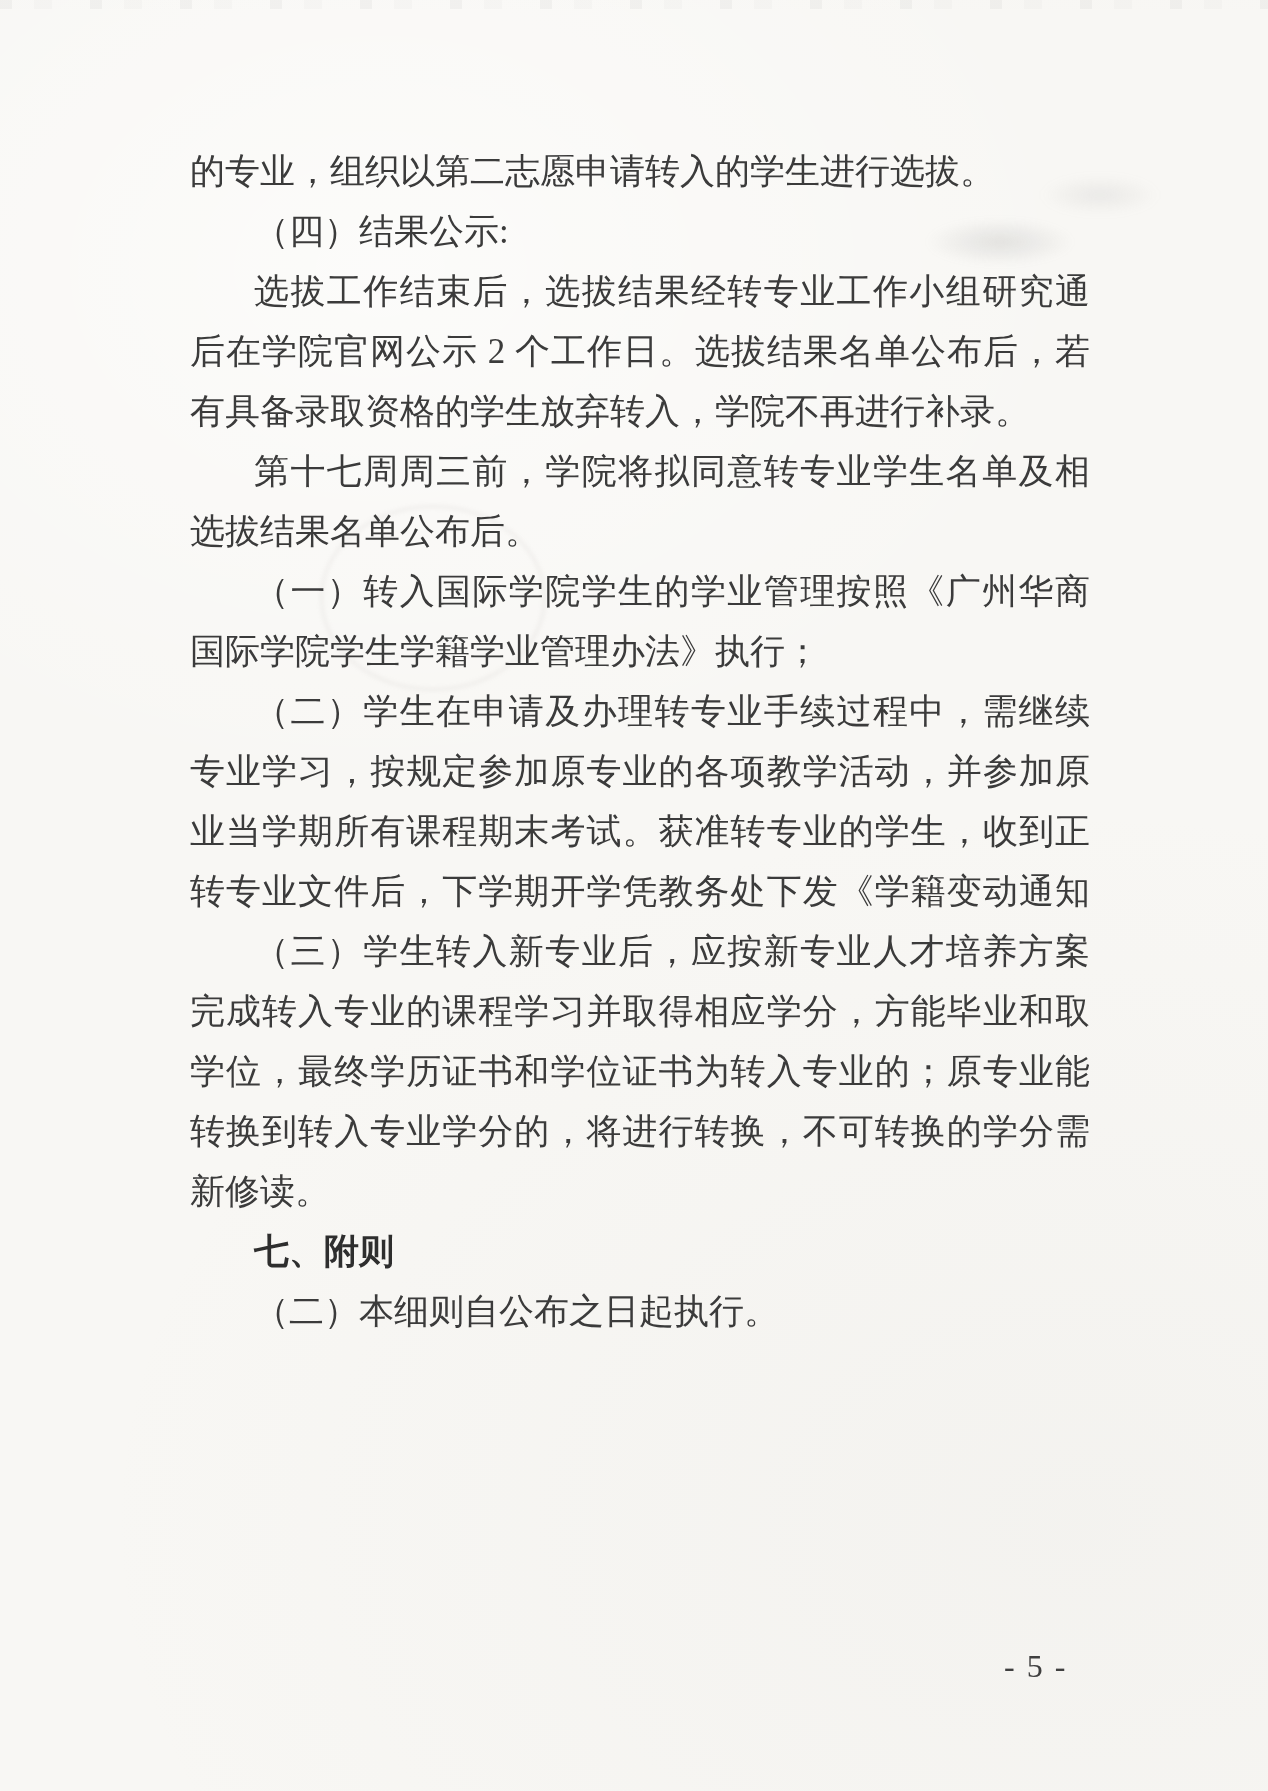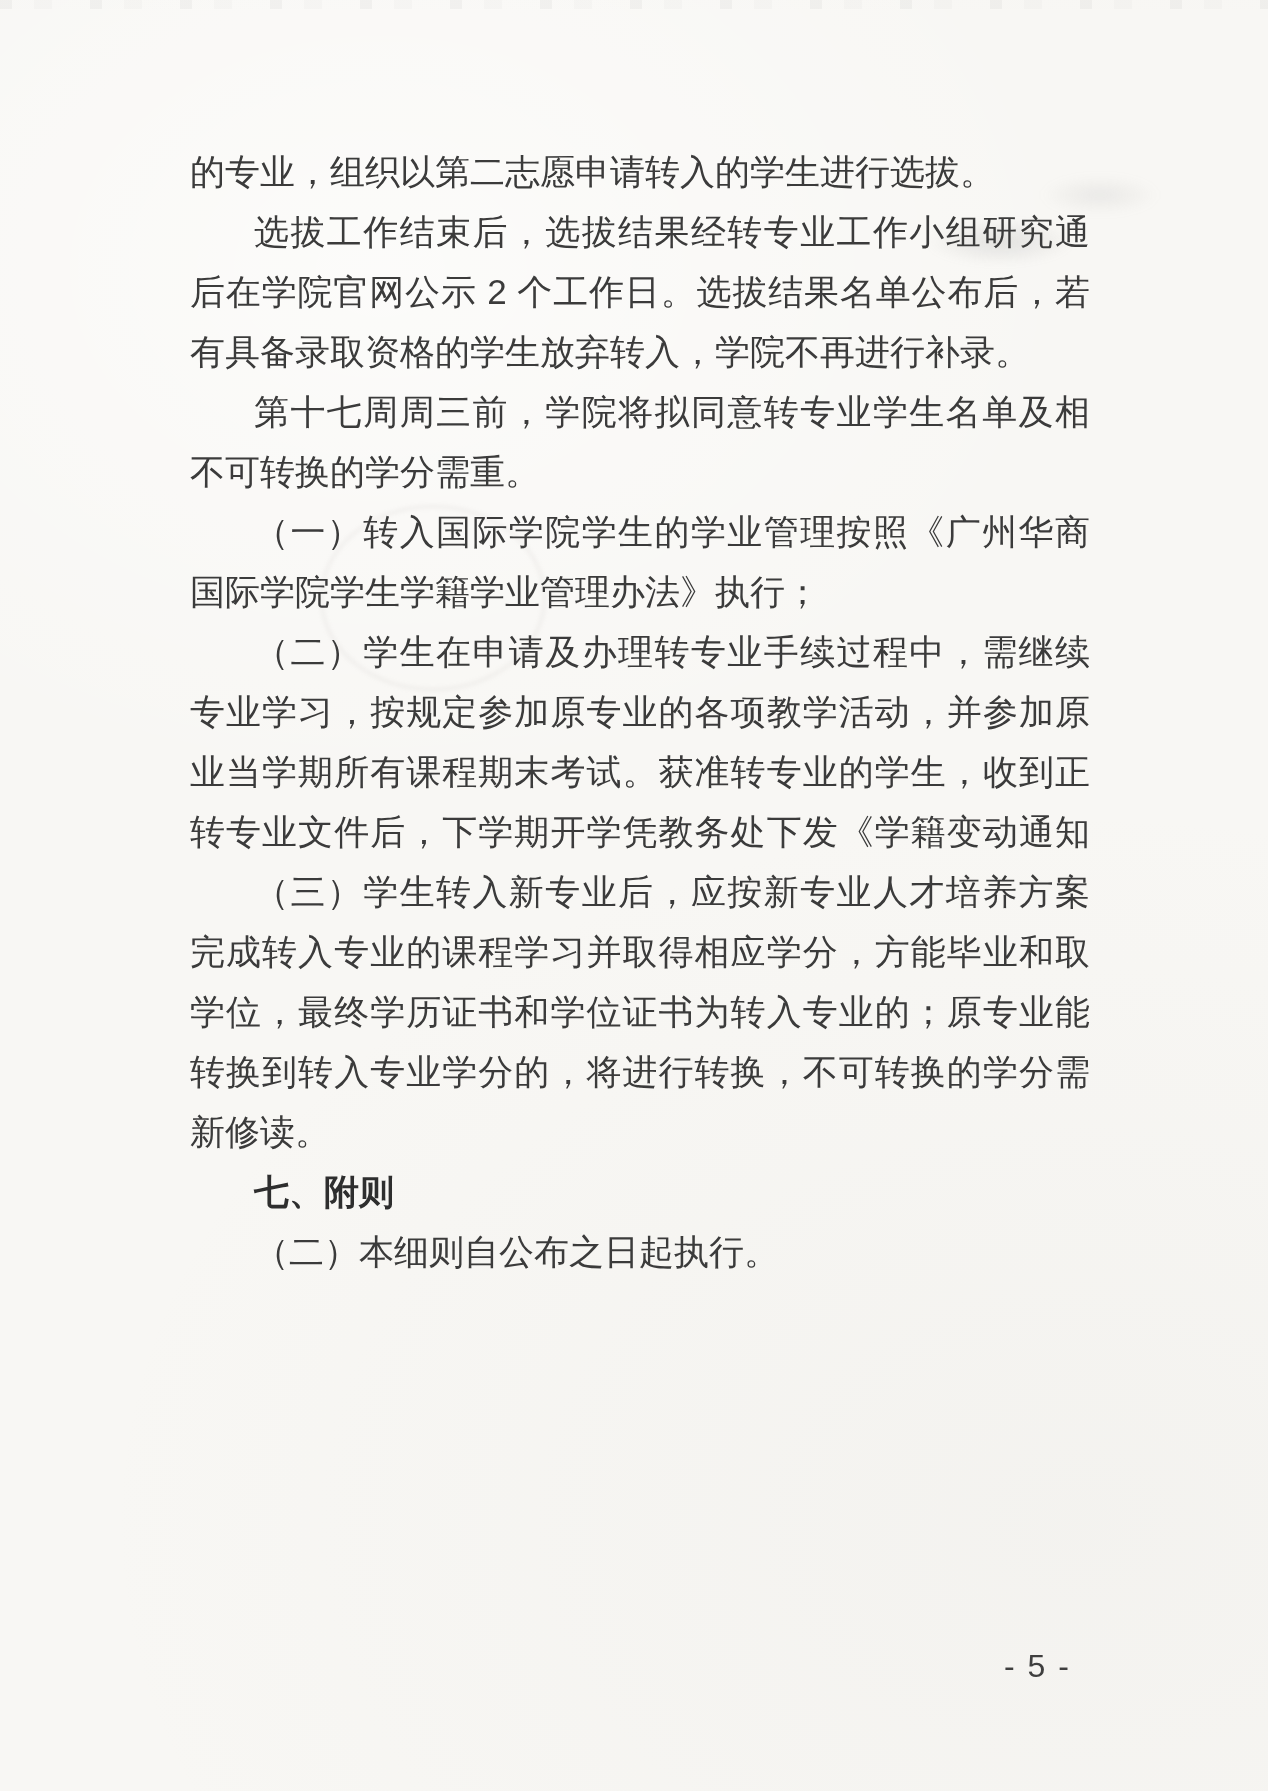--- a/index.html
+++ b/index.html
@@ -9,21 +9,21 @@
   }
   .page {
     position: relative;
     width: 1268px;
     height: 1791px;
     overflow: hidden;
     background:
       radial-gradient(1200px 900px at 30% 15%, rgba(255,255,255,0.55), rgba(255,255,255,0) 60%),
       radial-gradient(1500px 1100px at 85% 85%, rgba(204,202,196,0.10), rgba(204,202,196,0) 65%),
       #f8f7f4;
-    font-family: Liberation Sans, sans-serif;
+    font-family: Liberation Serif, serif;
   }
   
   .edge-noise-top {
     position: absolute;
     top: 0; left: 0; right: 0;
     height: 9px;
     background: repeating-linear-gradient(90deg,
       rgba(150,150,150,0.16) 0 12px,
       rgba(225,225,225,0.04) 12px 34px,
       rgba(170,170,170,0.10) 34px 52px,
@@ -95,25 +95,26 @@
 <body>
 
 <div class="page">
   <div class="edge-noise-top"></div>
   <div class="smudge-a"></div>
   <div class="smudge-b"></div>
   <div class="seal-bleed"></div>
 
   <div class="content">
       <div class="line">的专业，组织以第二志愿申请转入的学生进行选拔。</div>
+      <div class="line indent">（四）结果公示:</div>
       <div class="line indent fill">选拔工作结束后，选拔结果经转专业工作小组研究通过</div>
       <div class="line fill">后在学院官网公示 2 个工作日。选拔结果名单公布后，若</div>
       <div class="line">有具备录取资格的学生放弃转入，学院不再进行补录。</div>
       <div class="line indent fill">第十七周周三前，学院将拟同意转专业学生名单及相关</div>
-      <div class="line">不可转换的学分需重。</div>
+      <div class="line">选拔结果名单公布后。</div>
       <div class="line indent fill">（一）转入国际学院学生的学业管理按照《广州华商学院</div>
       <div class="line">国际学院学生学籍学业管理办法》执行；</div>
       <div class="line indent fill">（二）学生在申请及办理转专业手续过程中，需继续在原</div>
       <div class="line fill">专业学习，按规定参加原专业的各项教学活动，并参加原专</div>
       <div class="line fill">业当学期所有课程期末考试。获准转专业的学生，收到正式</div>
       <div class="line fill">转专业文件后，下学期开学凭教务处下发《学籍变动通知单》</div>
       <div class="line indent fill">（三）学生转入新专业后，应按新专业人才培养方案规定</div>
       <div class="line fill">完成转入专业的课程学习并取得相应学分，方能毕业和取得</div>
       <div class="line fill">学位，最终学历证书和学位证书为转入专业的；原专业能够</div>
       <div class="line fill">转换到转入专业学分的，将进行转换，不可转换的学分需重</div>

